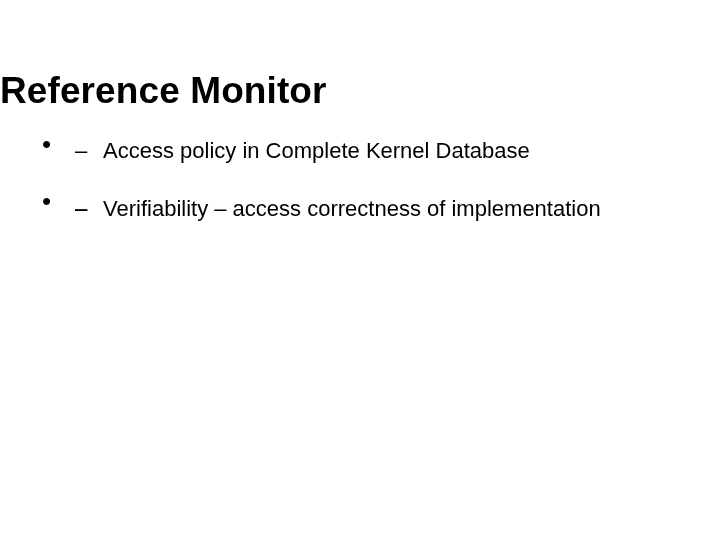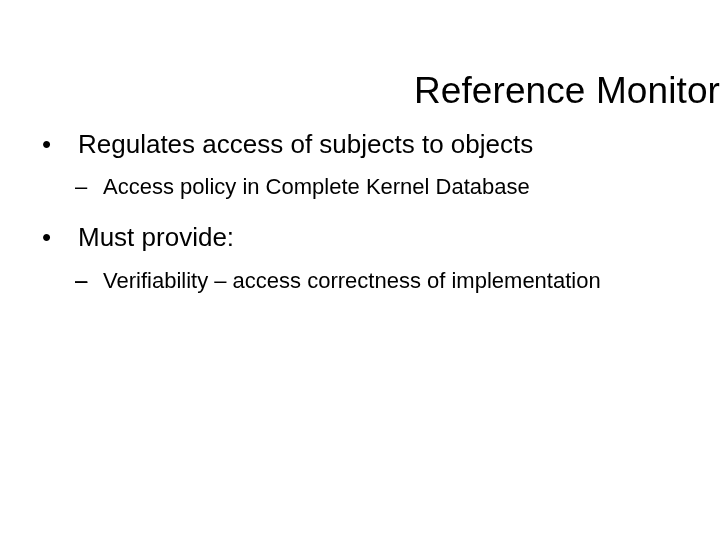--- a/index.html
+++ b/index.html
@@ -17,23 +17,23 @@
     color: #000000;
     -webkit-font-smoothing: antialiased;
   }
 
   
   .slide-title {
     position: absolute;
     left: 0;
     top: 44px;
     width: 720px;
-    text-align: right;
+    text-align: left;
     font-size: 37px;
-    font-weight: normal;
+    font-weight: bold;
     line-height: 44px;
     letter-spacing: 0.1px;
     color: #000000;
     white-space: nowrap;
   }
 
   
   .body {
     position: absolute;
     left: 0;
@@ -98,37 +98,35 @@
 
 <div class="slide">
 
   <h1 class="slide-title">Reference Monitor</h1>
 
   <div class="body">
     <ul class="level1">
 
       <li class="l1">
         <span class="marker">•</span>
-        <span>Regulates access of subjects to objects</span>
       </li>
 
       <div class="gap-b1"></div>
 
       <ul class="level2">
         <li class="l2">
           <span class="marker">–</span>
           <span>Access policy in Complete Kernel Database</span>
         </li>
       </ul>
 
       <div class="gap-b2"></div>
 
       <li class="l1">
         <span class="marker">•</span>
-        <span>Must provide:</span>
       </li>
 
       <div class="gap-b3"></div>
 
       <ul class="level2">
         <li class="l2">
           <span class="marker">–</span>
         </li>
         <li class="l2">
           <span class="marker">–</span>

